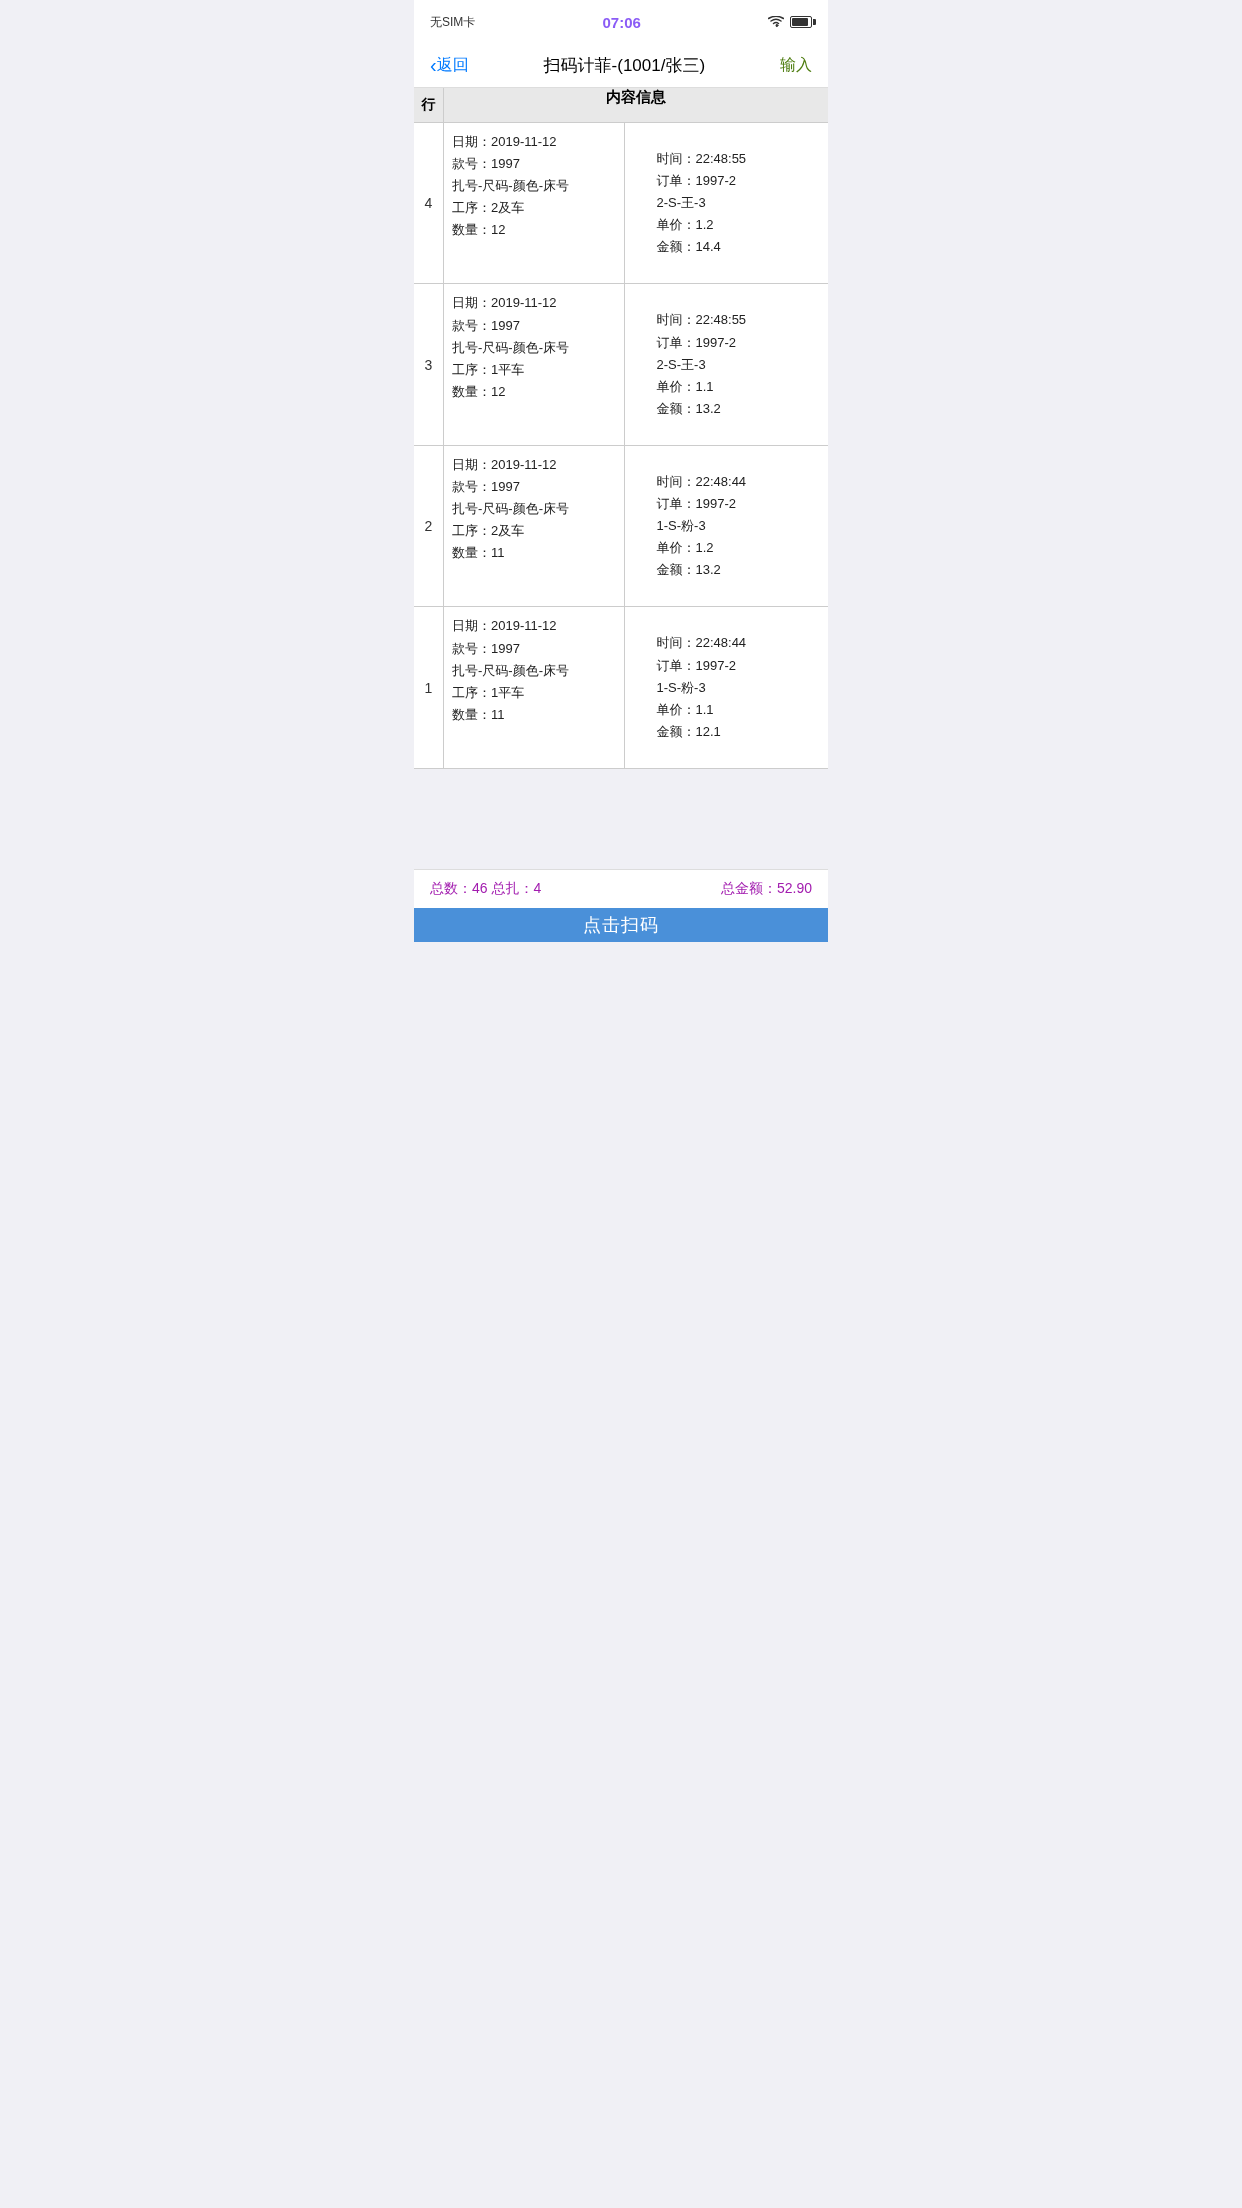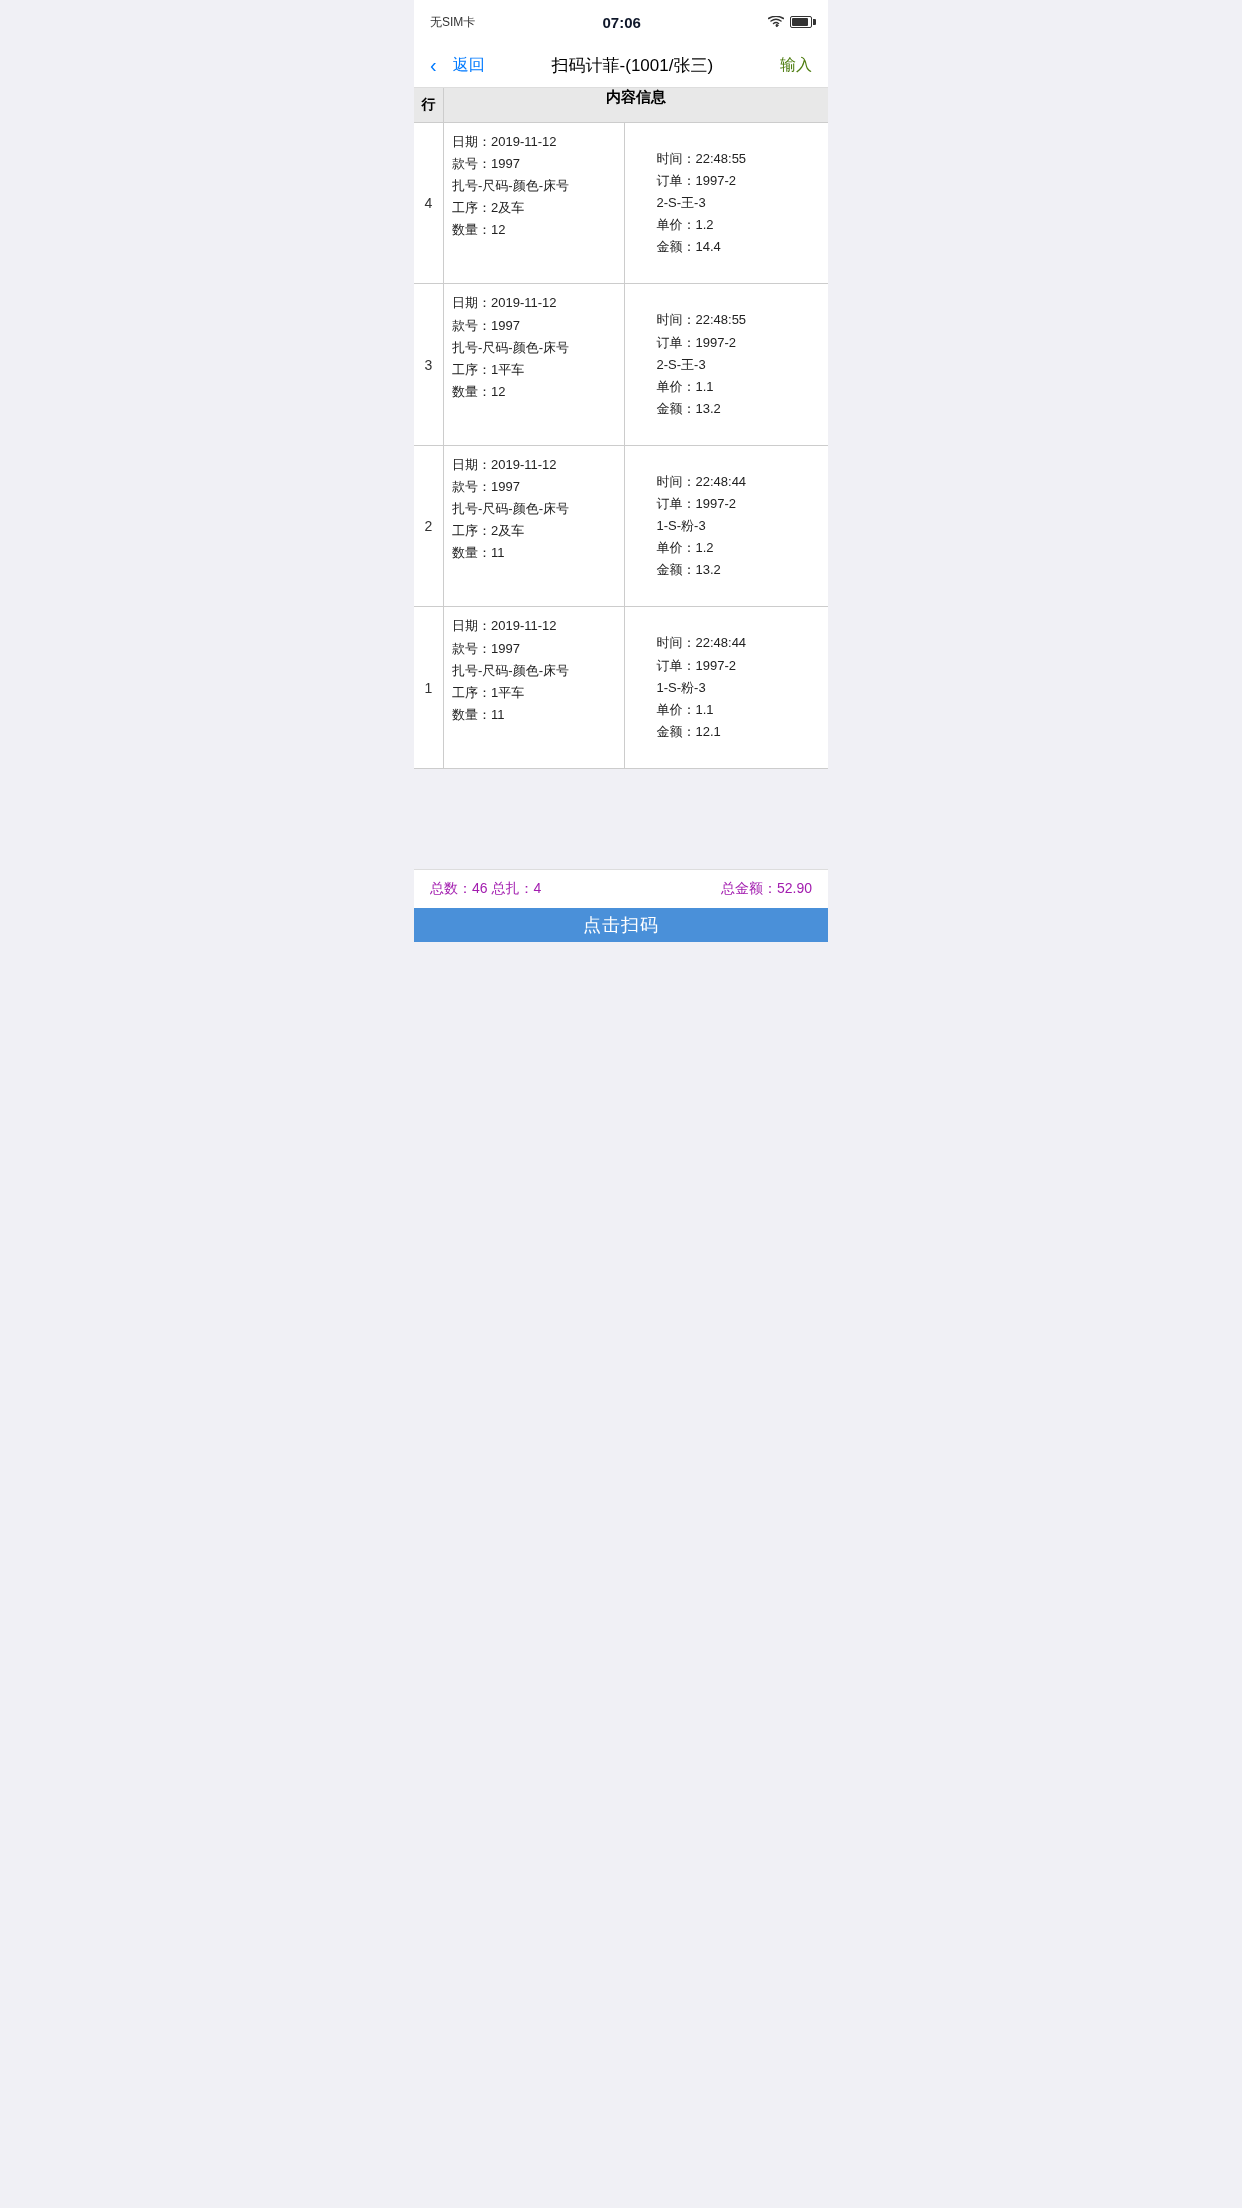--- a/index.html
+++ b/index.html
@@ -20,21 +20,21 @@
       display: flex;
       justify-content: space-between;
       align-items: center;
       padding: 6px 16px;
       font-size: 13px;
       font-weight: 500;
       height: 44px;
       text-align: center;
     }
     .status-left { font-size: 12px; color: #333; }
-    .status-center { font-size: 15px; font-weight: 600; color: #0f172a; }
+    .status-center { font-size: 15px; font-weight: 600; color: #8b5cf6; }
     .status-right { display: flex; align-items: center; gap: 4px; font-size: 12px; }
     .battery-icon {
       display: inline-block;
       width: 22px;
       height: 12px;
       border: 1.5px solid #333;
       border-radius: 2px;
       position: relative;
       margin-left: 2px;
     }
@@ -67,21 +67,21 @@
       justify-content: space-between;
       padding: 8px 16px;
       border-bottom: 1px solid #ddd;
       height: 44px;
     }
     .nav-back {
       color: #007aff;
       font-size: 16px;
       display: flex;
       align-items: center;
-      gap: 16px;
+      gap: 0;
       cursor: pointer;
     }
     .nav-title {
       font-size: 17px;
       font-weight: 400;
       color: #000;
     }
     .nav-action {
       color: #4d7c0f;
       font-size: 16px;

